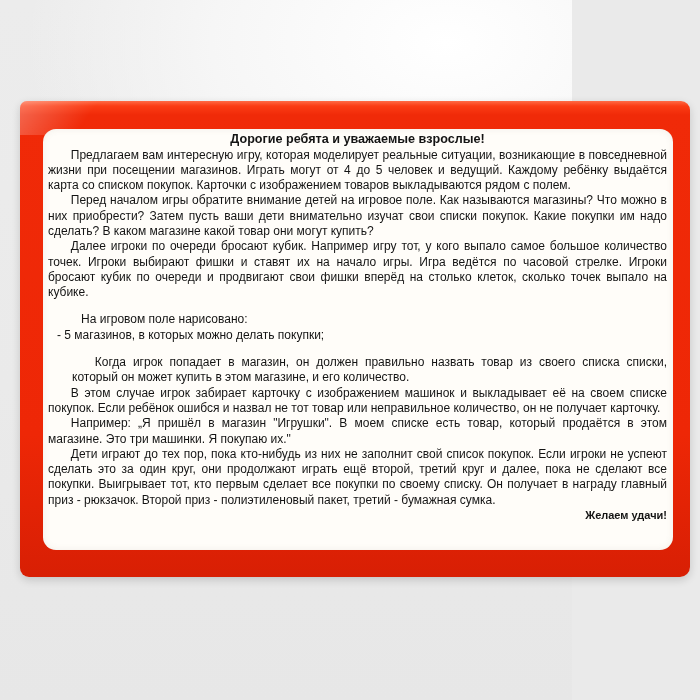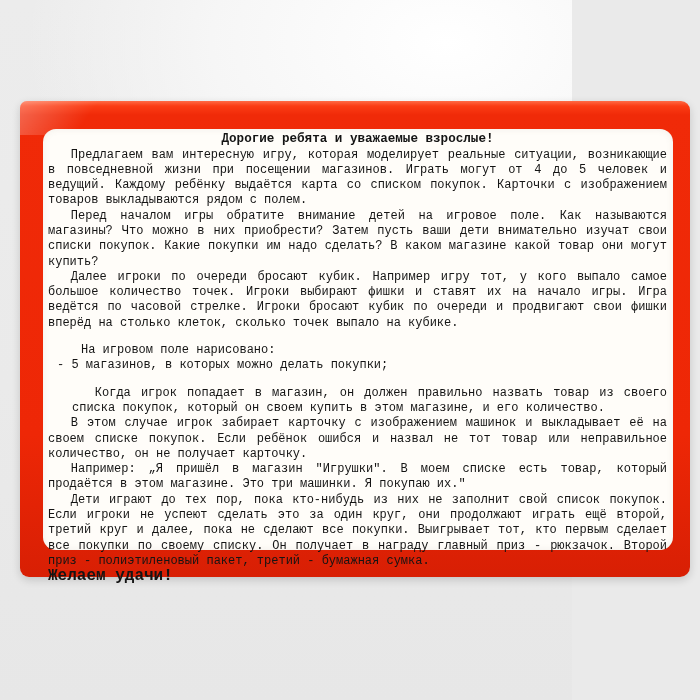--- a/index.html
+++ b/index.html
@@ -16,21 +16,20 @@
     font-family:"Liberation Sans","DejaVu Sans",sans-serif;
     color:var(--text);
     background:var(--bg);
   }
   .scene{
     position:relative;
     width:572px;height:700px;
     background:
       radial-gradient(ellipse 560px 360px at 78% 6%, #ffffff 0%, #f6f6f6 42%, rgba(233,233,233,0) 75%),
       linear-gradient(180deg,#ececec 0%,#eaeaea 55%,#e7e7e7 100%);
-    font-family: Liberation Mono, monospace;
   }
   .box{
     position:absolute;
     left:20px; top:101px;
     width:670px; height:476px;
     border-radius:7px 9px 10px 9px;
     background:linear-gradient(180deg,
       var(--box-red-light) 0px,
       #fb3c14 5px,
       #f02a08 14px,
@@ -64,41 +63,41 @@
     font-size:12.6px;
     line-height:15.5px;
     font-weight:bold;
     text-align:center;
   }
   p.para{ text-align:justify; }
   p.para.indent{ text-indent:1.9em; }
   p.para.small{ text-indent:0.75em; }
   p.para.gap{ margin-top:12px;margin-left:24px; }
   p.footer{
-    font-size:16px;
+    font-size:11px;
     line-height:15.5px;
     font-weight:bold;
-    text-align:left;
+    text-align:right;
   }
 </style>
 </head>
 <body>
 
 <div class="scene">
   <div class="box">
     <div class="card">
       <div class="card-text">
         <h1 class="title">Дорогие ребята и уважаемые взрослые!</h1>
         <div id="paragraphs">
             <p class="para indent">Предлагаем вам интересную игру, которая моделирует реальные ситуации, возникающие в повседневной жизни при посещении магазинов. Играть могут от 4 до 5 человек и ведущий. Каждому ребёнку выдаётся карта со списком покупок. Карточки с изображением товаров выкладываются рядом с полем.</p>
             <p class="para indent">Перед началом игры обратите внимание детей на игровое поле. Как называются магазины? Что можно в них приобрести? Затем пусть ваши дети внимательно изучат свои списки покупок. Какие покупки им надо сделать? В каком магазине какой товар они могут купить?</p>
             <p class="para indent">Далее игроки по очереди бросают кубик. Например игру тот, у кого выпало самое большое количество точек. Игроки выбирают фишки и ставят их на начало игры. Игра ведётся по часовой стрелке. Игроки бросают кубик по очереди и продвигают свои фишки вперёд на столько клеток, сколько точек выпало на кубике.</p>
             <p class="para small gap">На игровом поле нарисовано:</p>
             <p class="para small">- 5 магазинов, в которых можно делать покупки;</p>
-            <p class="para indent gap">Когда игрок попадает в магазин, он должен правильно назвать товар из своего списка покупок, который он своем купить в этом магазине, и его количество.</p>
+            <p class="para indent gap">Когда игрок попадает в магазин, он должен правильно назвать товар из своего списка списки, который он может купить в этом магазине, и его количество.</p>
             <p class="para indent">В этом случае игрок забирает карточку с изображением машинок и выкладывает её на своем списке покупок. Если ребёнок ошибся и назвал не тот товар или неправильное количество, он не получает карточку.</p>
             <p class="para indent">Например: „Я пришёл в магазин "Игрушки". В моем списке есть товар, который продаётся в этом магазине. Это три машинки. Я покупаю их."</p>
             <p class="para indent">Дети играют до тех пор, пока кто-нибудь из них не заполнит свой список покупок. Если игроки не успеют сделать это за один круг, они продолжают играть ещё второй, третий круг и далее, пока не сделают все покупки. Выигрывает тот, кто первым сделает все покупки по своему списку. Он получает в награду главный приз - рюкзачок. Второй приз - полиэтиленовый пакет, третий - бумажная сумка.</p>
           </div>
         <p class="footer">Желаем удачи!</p>
       </div>
     </div>
   </div>
 </div>
 

